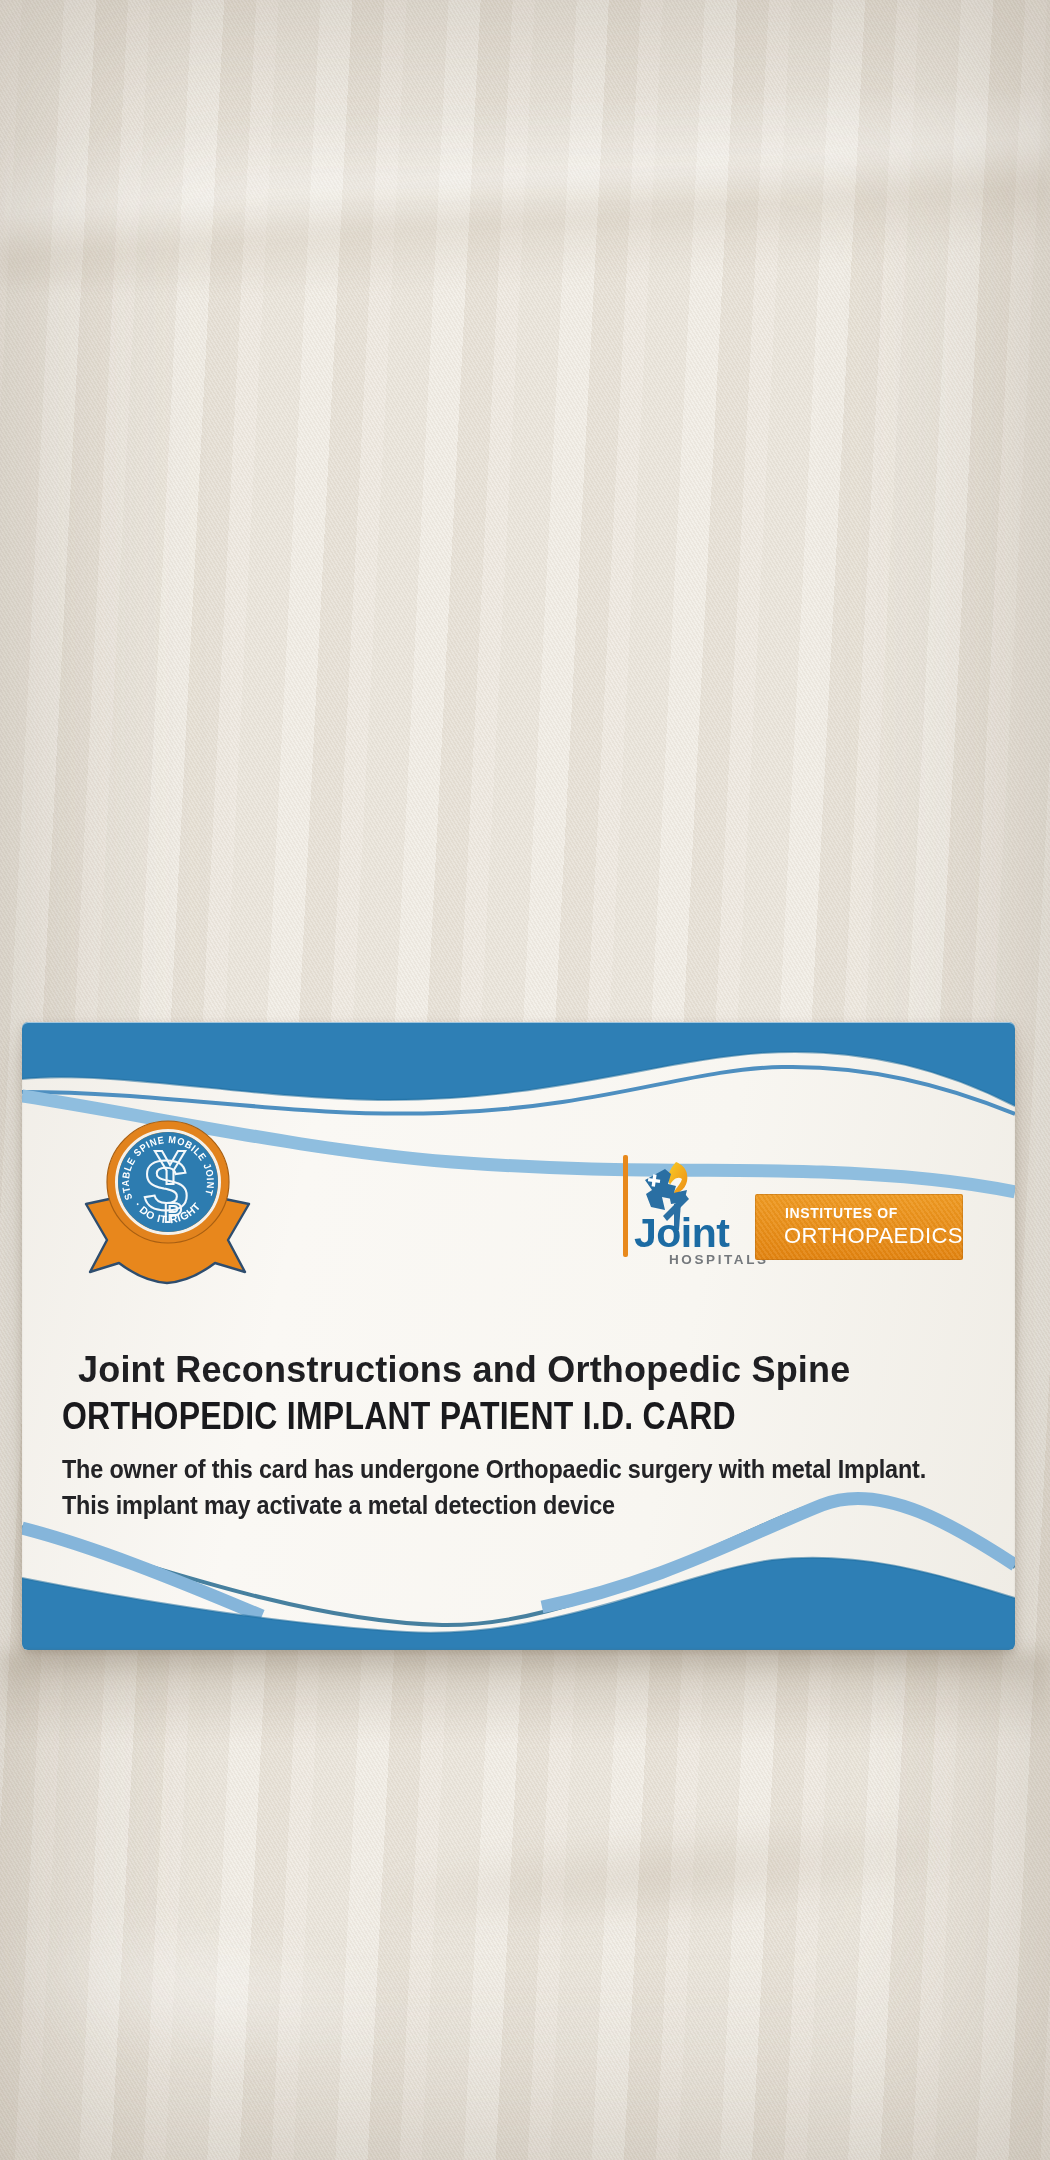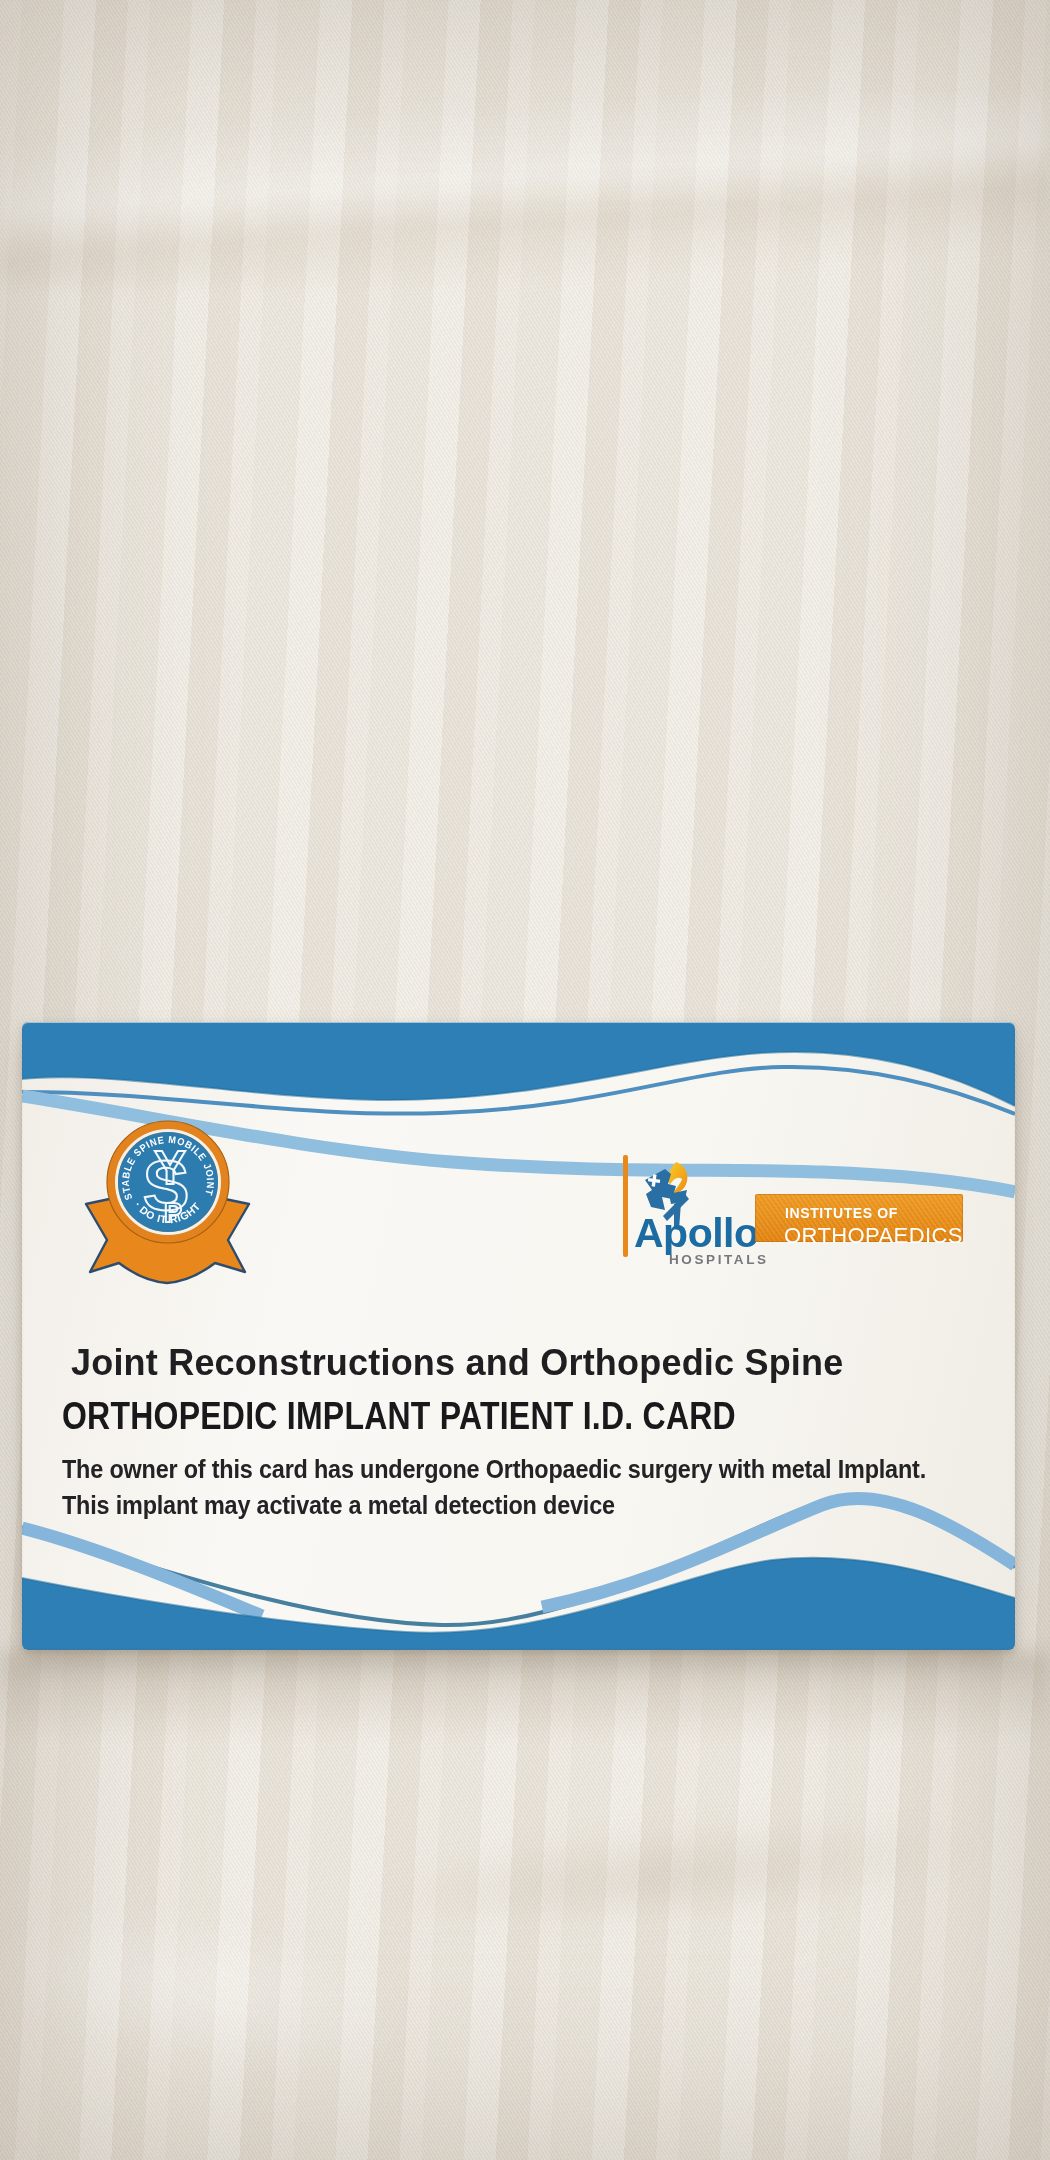--- a/index.html
+++ b/index.html
@@ -52,31 +52,31 @@
   
   .badge{position:absolute;left:58px;top:94px;width:175px;height:175px;}
   .badge svg{width:175px;height:175px;}
   
   .apollo-bar{position:absolute;left:601px;top:133px;width:5px;height:102px;background:#e8891c;border-radius:2px;}
   .apollo-emblem{position:absolute;left:621px;top:140px;width:62px;height:82px;}
   .apollo-word{position:absolute;left:612px;top:188px;font-size:41px;font-weight:bold;color:#1c6ba3;letter-spacing:-.5px;}
   .apollo-sub{position:absolute;left:647px;top:230px;font-size:13.5px;font-weight:bold;color:#75797d;letter-spacing:2.6px;}
   
   .inst-box{
-    position:absolute;left:733px;top:172px;width:208px;height:48px;border-radius:2px;
+    position:absolute;left:733px;top:172px;width:208px;height:66px;border-radius:2px;
     background:
       repeating-linear-gradient(55deg, rgba(255,255,255,.08) 0 2px, rgba(0,0,0,.02) 2px 4px),
       linear-gradient(180deg,#ef9a22,#e2830f);
     box-shadow:inset 0 0 0 1px rgba(170,95,10,.35);
     color:#fff;
   }
   .inst-line1{position:absolute;left:30px;top:11px;font-size:14px;font-weight:bold;letter-spacing:.6px;}
   .inst-line2{position:absolute;left:29px;top:29px;font-size:22px;font-weight:normal;letter-spacing:.4px;}
   
-  .title{position:absolute;left:40px;top:311px;margin:9px;font-size:36px;font-weight:bold;color:#1f1f22;letter-spacing:.2px;white-space:nowrap;}
+  .title{position:absolute;left:40px;top:311px;margin:16px;font-size:36px;font-weight:bold;color:#1f1f22;letter-spacing:.2px;white-space:nowrap;}
   .subtitle{position:absolute;left:40px;top:372px;margin:0;font-size:39px;font-weight:bold;color:#19191c;transform:scaleX(.82);transform-origin:0 0;white-space:nowrap;letter-spacing:.3px;}
   .body-line{position:absolute;left:40px;margin:0;font-size:26px;font-weight:bold;color:#232326;transform:scaleX(.90);transform-origin:0 0;white-space:nowrap;letter-spacing:-.2px;}
   .body-line.l1{top:432px;}
   .body-line.l2{top:468px;}
 </style>
 </head>
 <body>
 
 <div class="fabric">
   <div class="crease"></div>
@@ -144,21 +144,21 @@
     <path d="M33,0 C26,8 23,15 27,23 C30,17 35,14 39,17 C37,24 31,27 30,33 C40,30 46,22 44,12 C43,6 38,2 33,0 Z" fill="url(#flameGrad)"></path>
     <path d="M2,18 L22,7 L28,12 L25,22 L33,24 L29,37 L19,35 L22,48 L8,45 L3,32 L9,28 Z" fill="#2a6fa3"></path>
     <g fill="#ffffff" transform="rotate(8 11 19)">
       <rect x="9.3" y="12.5" width="3.4" height="12"></rect>
       <rect x="5" y="16.8" width="12" height="3.4"></rect>
     </g>
     <path d="M26,32 L44,28 L41,40 L28,42 Z" fill="#2a6fa3"></path>
     <path d="M31,42 L38,40 L36,68 L31,67 Z" fill="#2a6fa3"></path>
     <path d="M20,54 L42,32 L46,37 L24,59 Z" fill="#2a6fa3"></path>
   </svg>
-  <div class="apollo-word">Apollo</div>
+  <div class="apollo-word">Joint</div>
   <div class="apollo-sub">HOSPITALS</div>
 
   <div class="inst-box">
     <div class="inst-line1">INSTITUTES OF</div>
     <div class="inst-line2">ORTHOPAEDICS</div>
   </div>
 
   <h1 class="title">Joint Reconstructions and Orthopedic Spine</h1>
   <h2 class="subtitle">ORTHOPEDIC IMPLANT PATIENT I.D. CARD</h2>
   <p class="body-line l1">The owner of this card has undergone Orthopaedic surgery with metal Implant.</p>

